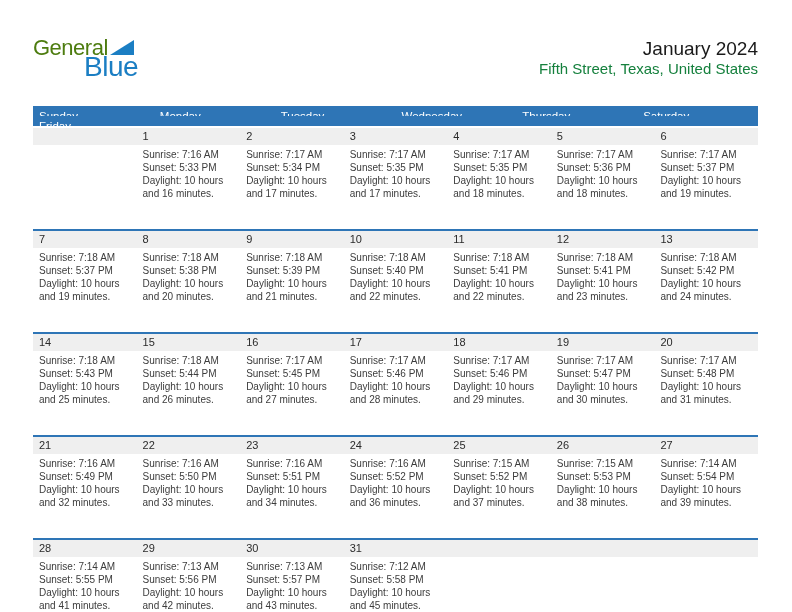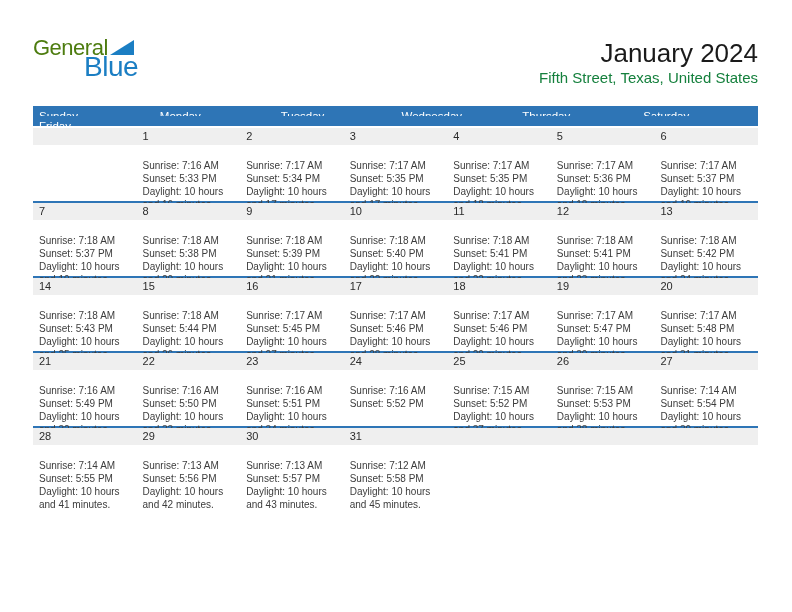--- a/index.html
+++ b/index.html
@@ -10,39 +10,39 @@
   }
   
   .logo { position:absolute; left:33px; top:38px; }
   .logo-line1 { display:flex; align-items:flex-start; }
   .logo-general { font-size:22px; color:#4d7c0f; letter-spacing:-0.5px; line-height:20px;text-align:center; }
   .logo-tri { margin-left:2px; margin-top:2px; }
   .logo-blue { font-size:28px; line-height:20px; letter-spacing:-0.5px;
                color:var(--logo-blue); margin-left:51px; margin-top:-1px; }
   
   .title-block { position:absolute; right:34px; top:38px; text-align:right; }
-  .title { font-size:26px; color:#1a1a1a; }
+  .title { font-size:19px; color:#1a1a1a; }
   .subtitle { font-size:15px; color:#15803d; margin-top:0; }
   
   .calendar { position:absolute; left:33px; top:106px; width:725px; }
   .cal-header {
     display:grid; grid-template-columns:repeat(6,1fr);
     background:var(--header-bg); color:var(--header-text);
     height:20px; margin-bottom:2px;
   }
   .cal-header .hcell { font-size:11.5px; line-height:20px; padding-left:6px;
     overflow:hidden; white-space:nowrap; }
   .week { display:grid; grid-template-columns:repeat(7,1fr); }
   .week + .week { border-top:2px solid var(--divider); }
   .cell { display:flex; flex-direction:column; }
   .num {
     height:17px; line-height:17px; background:var(--strip-bg);
     font-size:11px; color:#2b2b2b; padding-left:6px;
   }
-  .details { height:56px; padding:14px 8px 0 6px; font-size:10px;
+  .details { height:84px; padding:3px 8px 0 6px; font-size:10px;
     line-height:13px; color:#3c3c3c; }
   .details div { margin:0; }
 </style>
 </head>
 <body>
 
 <div class="page">
 
   <div class="logo">
     <div class="logo-line1">
@@ -263,20 +263,21 @@
               <div>Sunrise: 7:16 AM</div>
               <div>Sunset: 5:51 PM</div>
               <div>Daylight: 10 hours and 34 minutes.</div>
             </div>
           </div>
           <div class="cell">
             <div class="num">24</div>
             <div class="details">
               <div>Sunrise: 7:16 AM</div>
               <div>Sunset: 5:52 PM</div>
+              <div>Daylight: 10 hours and 36 minutes.</div>
             </div>
           </div>
           <div class="cell">
             <div class="num">25</div>
             <div class="details">
               <div>Sunrise: 7:15 AM</div>
               <div>Sunset: 5:52 PM</div>
               <div>Daylight: 10 hours and 37 minutes.</div>
             </div>
           </div>

